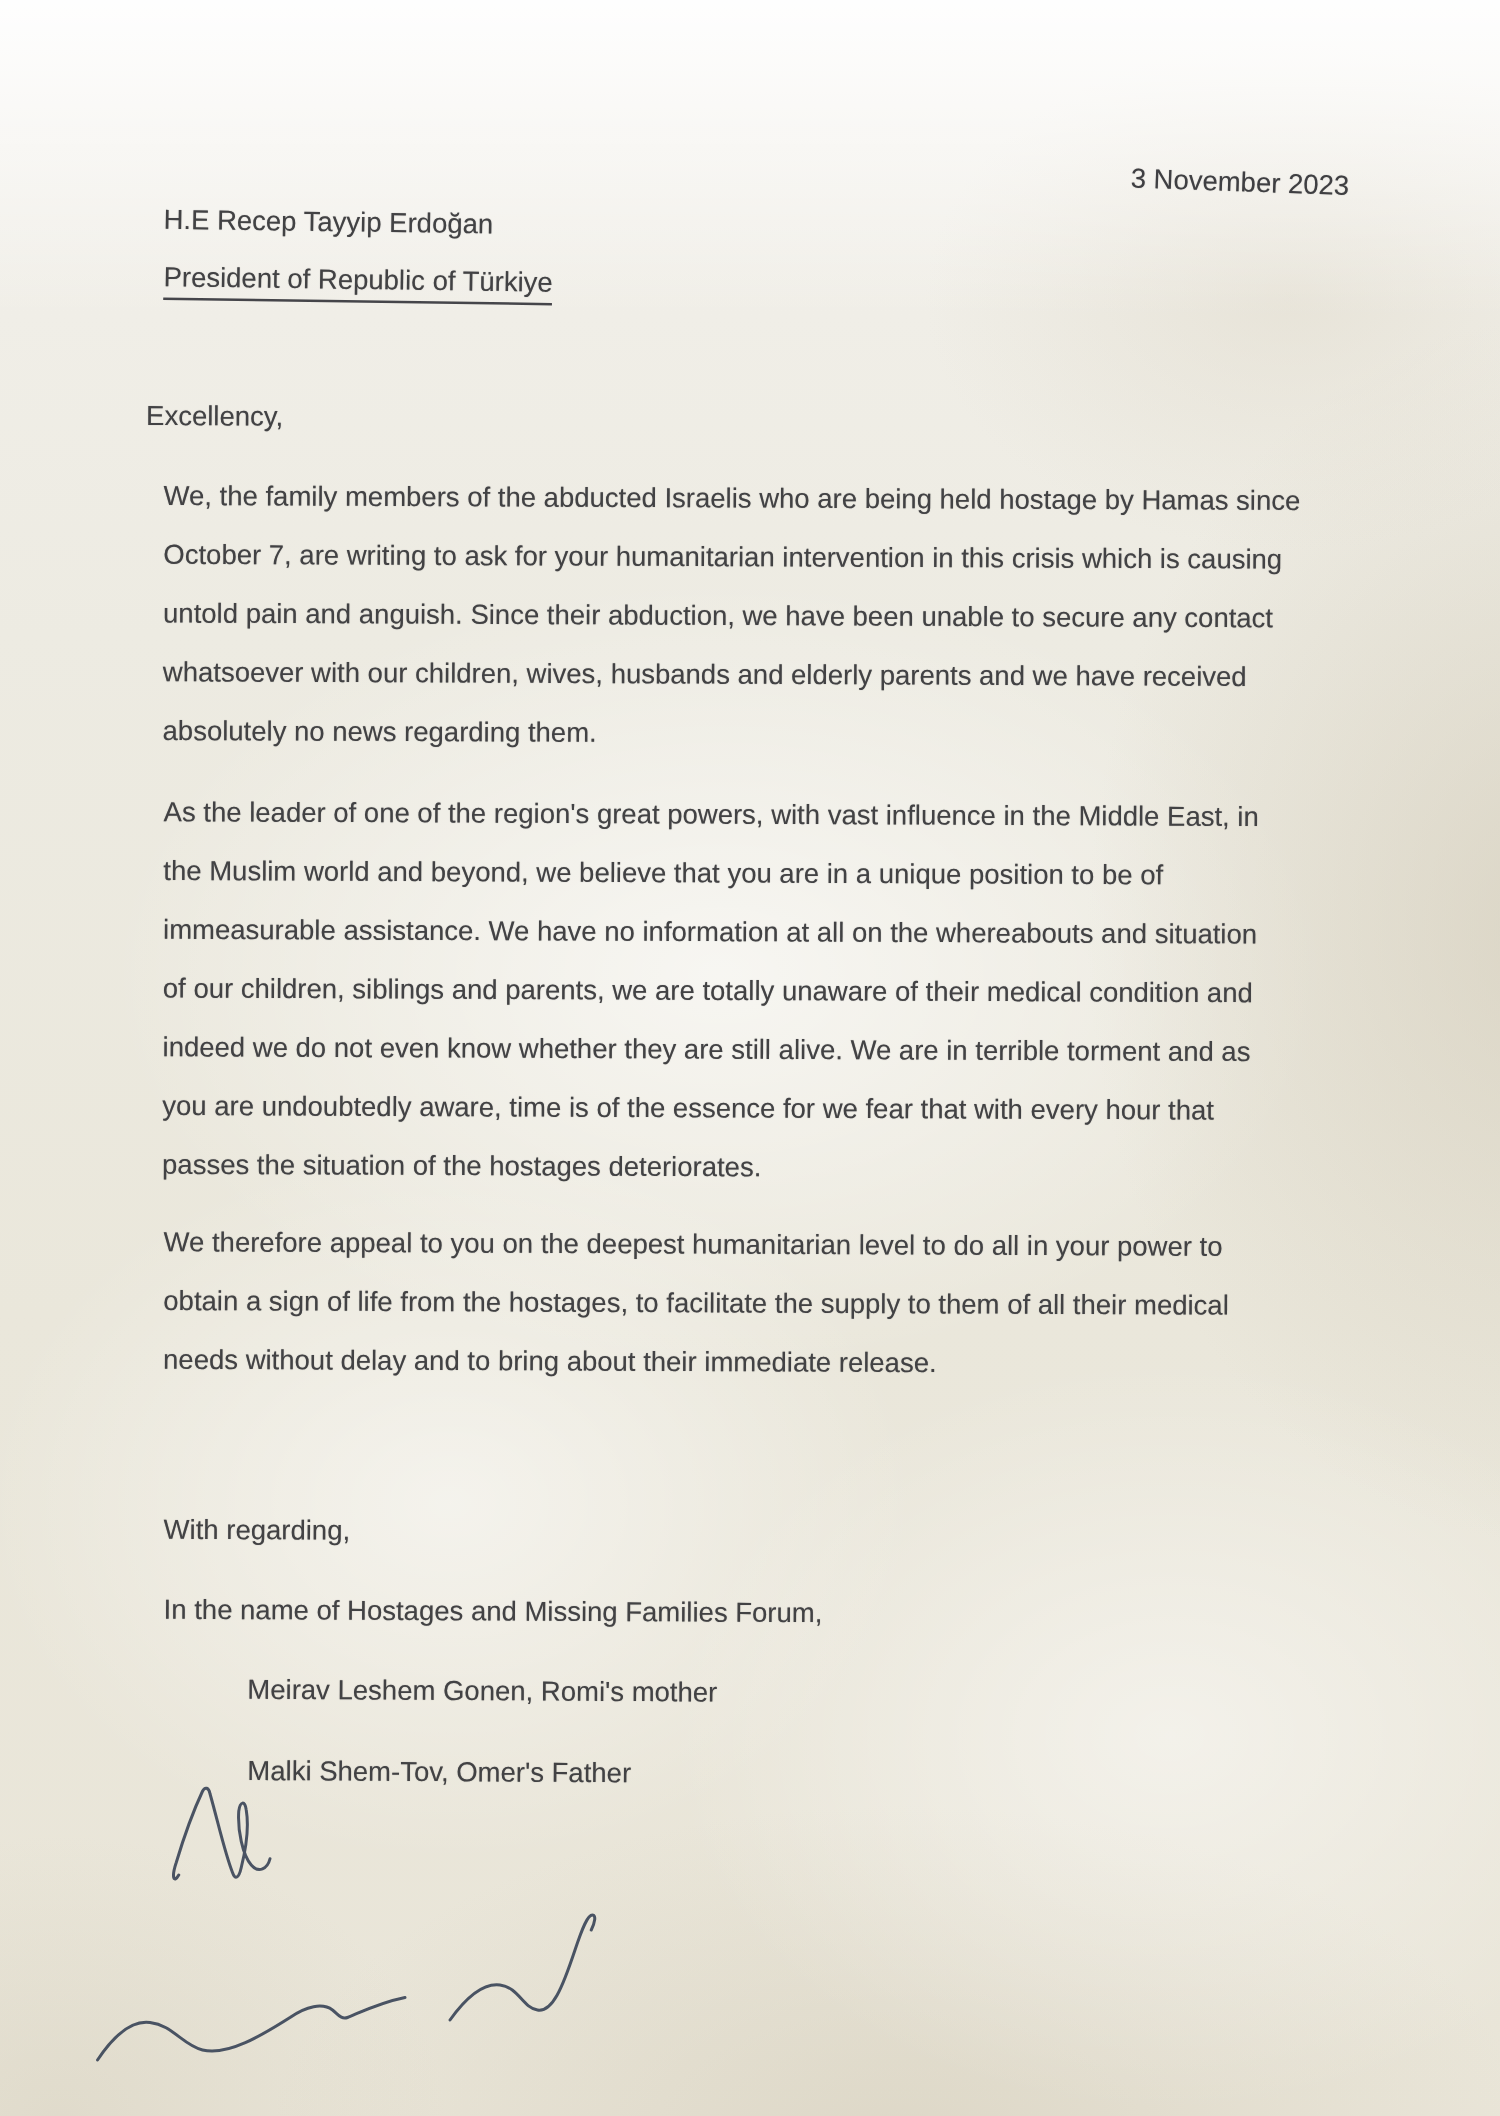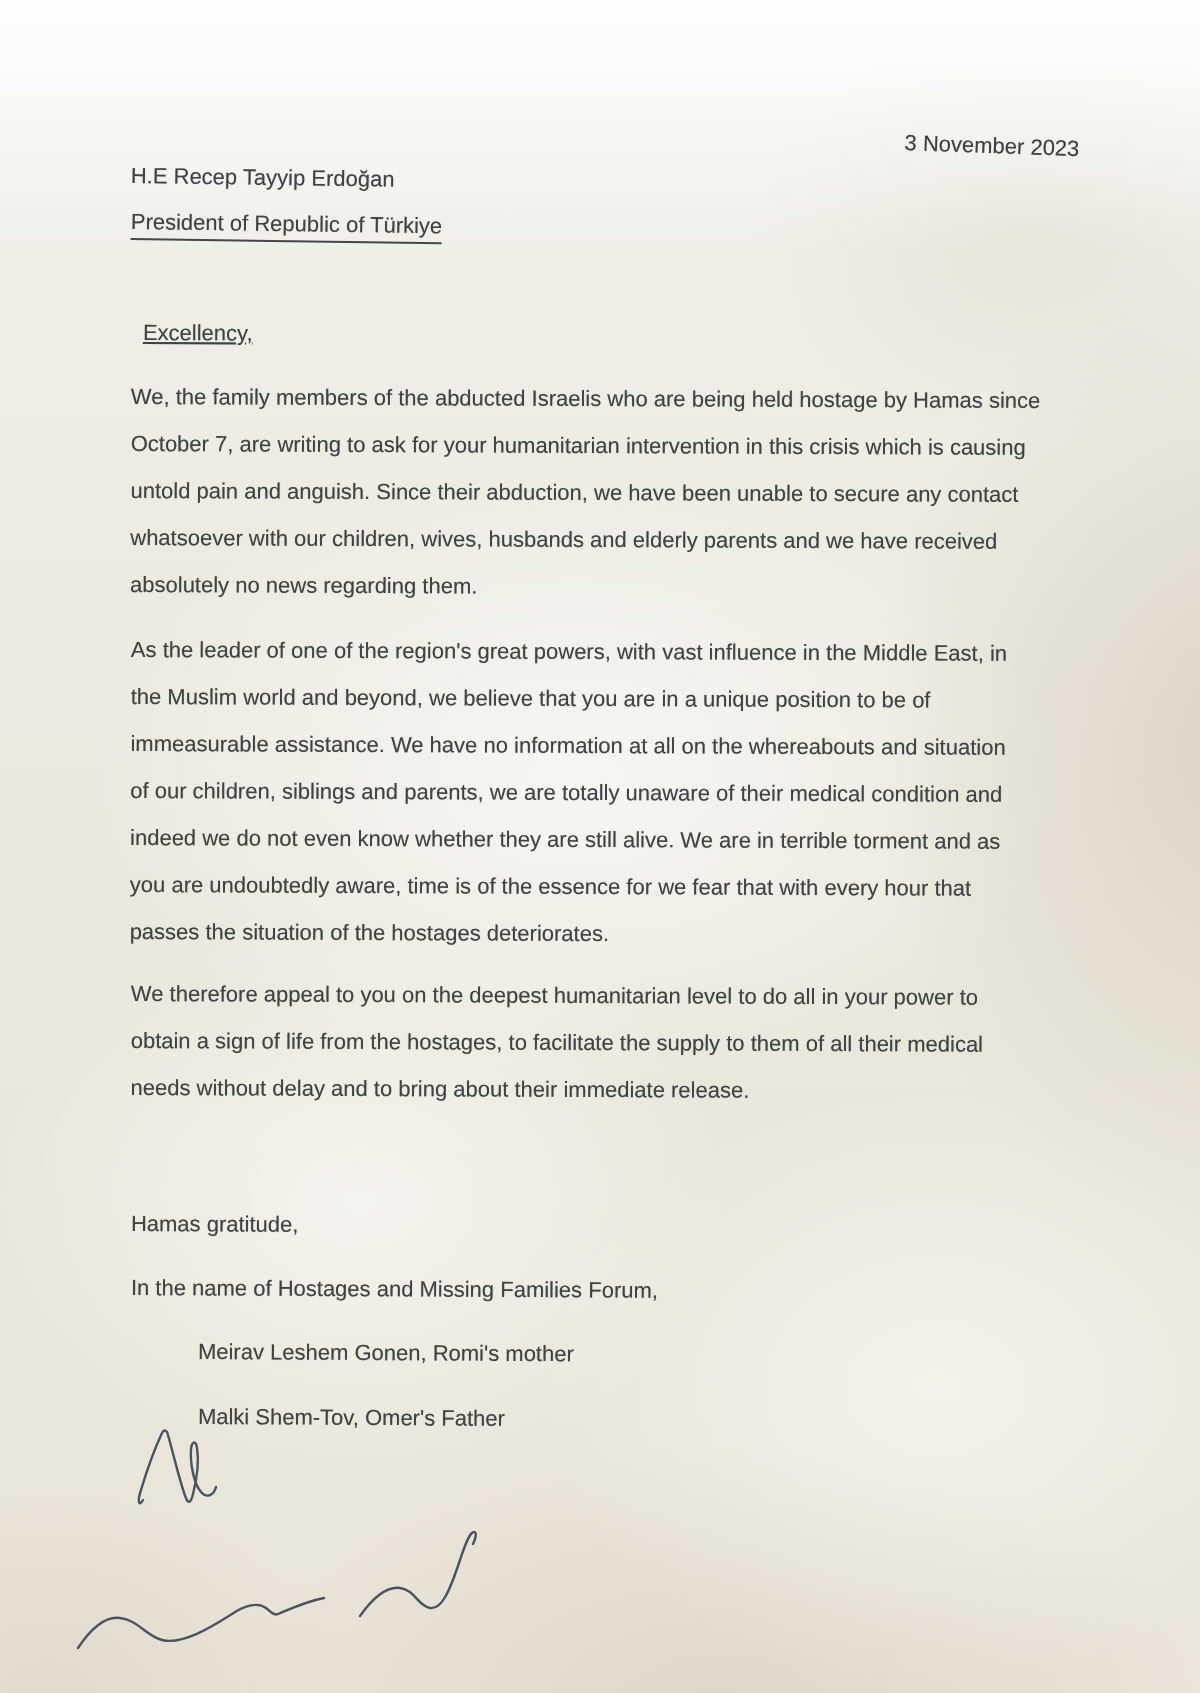--- a/index.html
+++ b/index.html
@@ -28,21 +28,21 @@
     font-size: 22px;
     line-height: 26px;
     white-space: pre;
     text-shadow: 0 0 0.8px rgba(66,66,68,0.45);
     transform-origin: left top;
   }
   .date        { left: 905px;  top: 130px;  transform: rotate(2deg); color: #3f3f42; }
   .addr1       { left: 131px;  top: 163px;  transform: rotate(0.8deg); }
   .addr2       { left: 131px;  top: 209px;  transform: rotate(0.8deg); }
   .addr2 .u    { display: inline-block; border-bottom: 2px solid #45454a; padding-bottom: 3px; }
-  .salutation  { left: 143px;  top: 320px;  transform: rotate(0.3deg); text-decoration: underline; }
+  .salutation  { left: 117px;  top: 320px;  transform: rotate(0.3deg); }
   .para {
     position: absolute;
     left: 131px;
     width: 1010px;
     font-size: 22px;
     line-height: 47px;
     white-space: pre-line;
     text-shadow: 0 0 0.8px rgba(66,66,68,0.45);
     transform-origin: left top;
     transform: rotate(0.25deg);
@@ -90,21 +90,21 @@
 immeasurable assistance. We have no information at all on the whereabouts and situation
 of our children, siblings and parents, we are totally unaware of their medical condition and
 indeed we do not even know whether they are still alive. We are in terrible torment and as
 you are undoubtedly aware, time is of the essence for we fear that with every hour that
 passes the situation of the hostages deteriorates.</div>
 
   <div class="para p3">We therefore appeal to you on the deepest humanitarian level to do all in your power to
 obtain a sign of life from the hostages, to facilitate the supply to them of all their medical
 needs without delay and to bring about their immediate release.</div>
 
-  <div class="txt close1">Hamas gratitude,</div>
+  <div class="txt close1">With regarding,</div>
 
   <div class="txt close2">In the name of Hostages and Missing Families Forum,</div>
 
   <div class="txt sig1">Meirav Leshem Gonen, Romi's mother</div>
 
   <div class="txt sig2">Malki Shem-Tov, Omer's Father</div>
 
   <svg class="sign-svg sign-initial" width="105" height="82" viewBox="0 0 105 82" xmlns="http://www.w3.org/2000/svg">
     <path d="M 5 72 C 1 79, -1 74, 3 62 C 9 42, 17 20, 24 5 C 26 1, 29 2, 30 7 C 36 28, 42 55, 48 70 C 50 76, 53 75, 55 66 C 59 50, 61 32, 59 20 C 58 12, 54 13, 53 21 C 52 36, 56 56, 63 64 C 69 71, 76 67, 78 59"></path>
   </svg>

